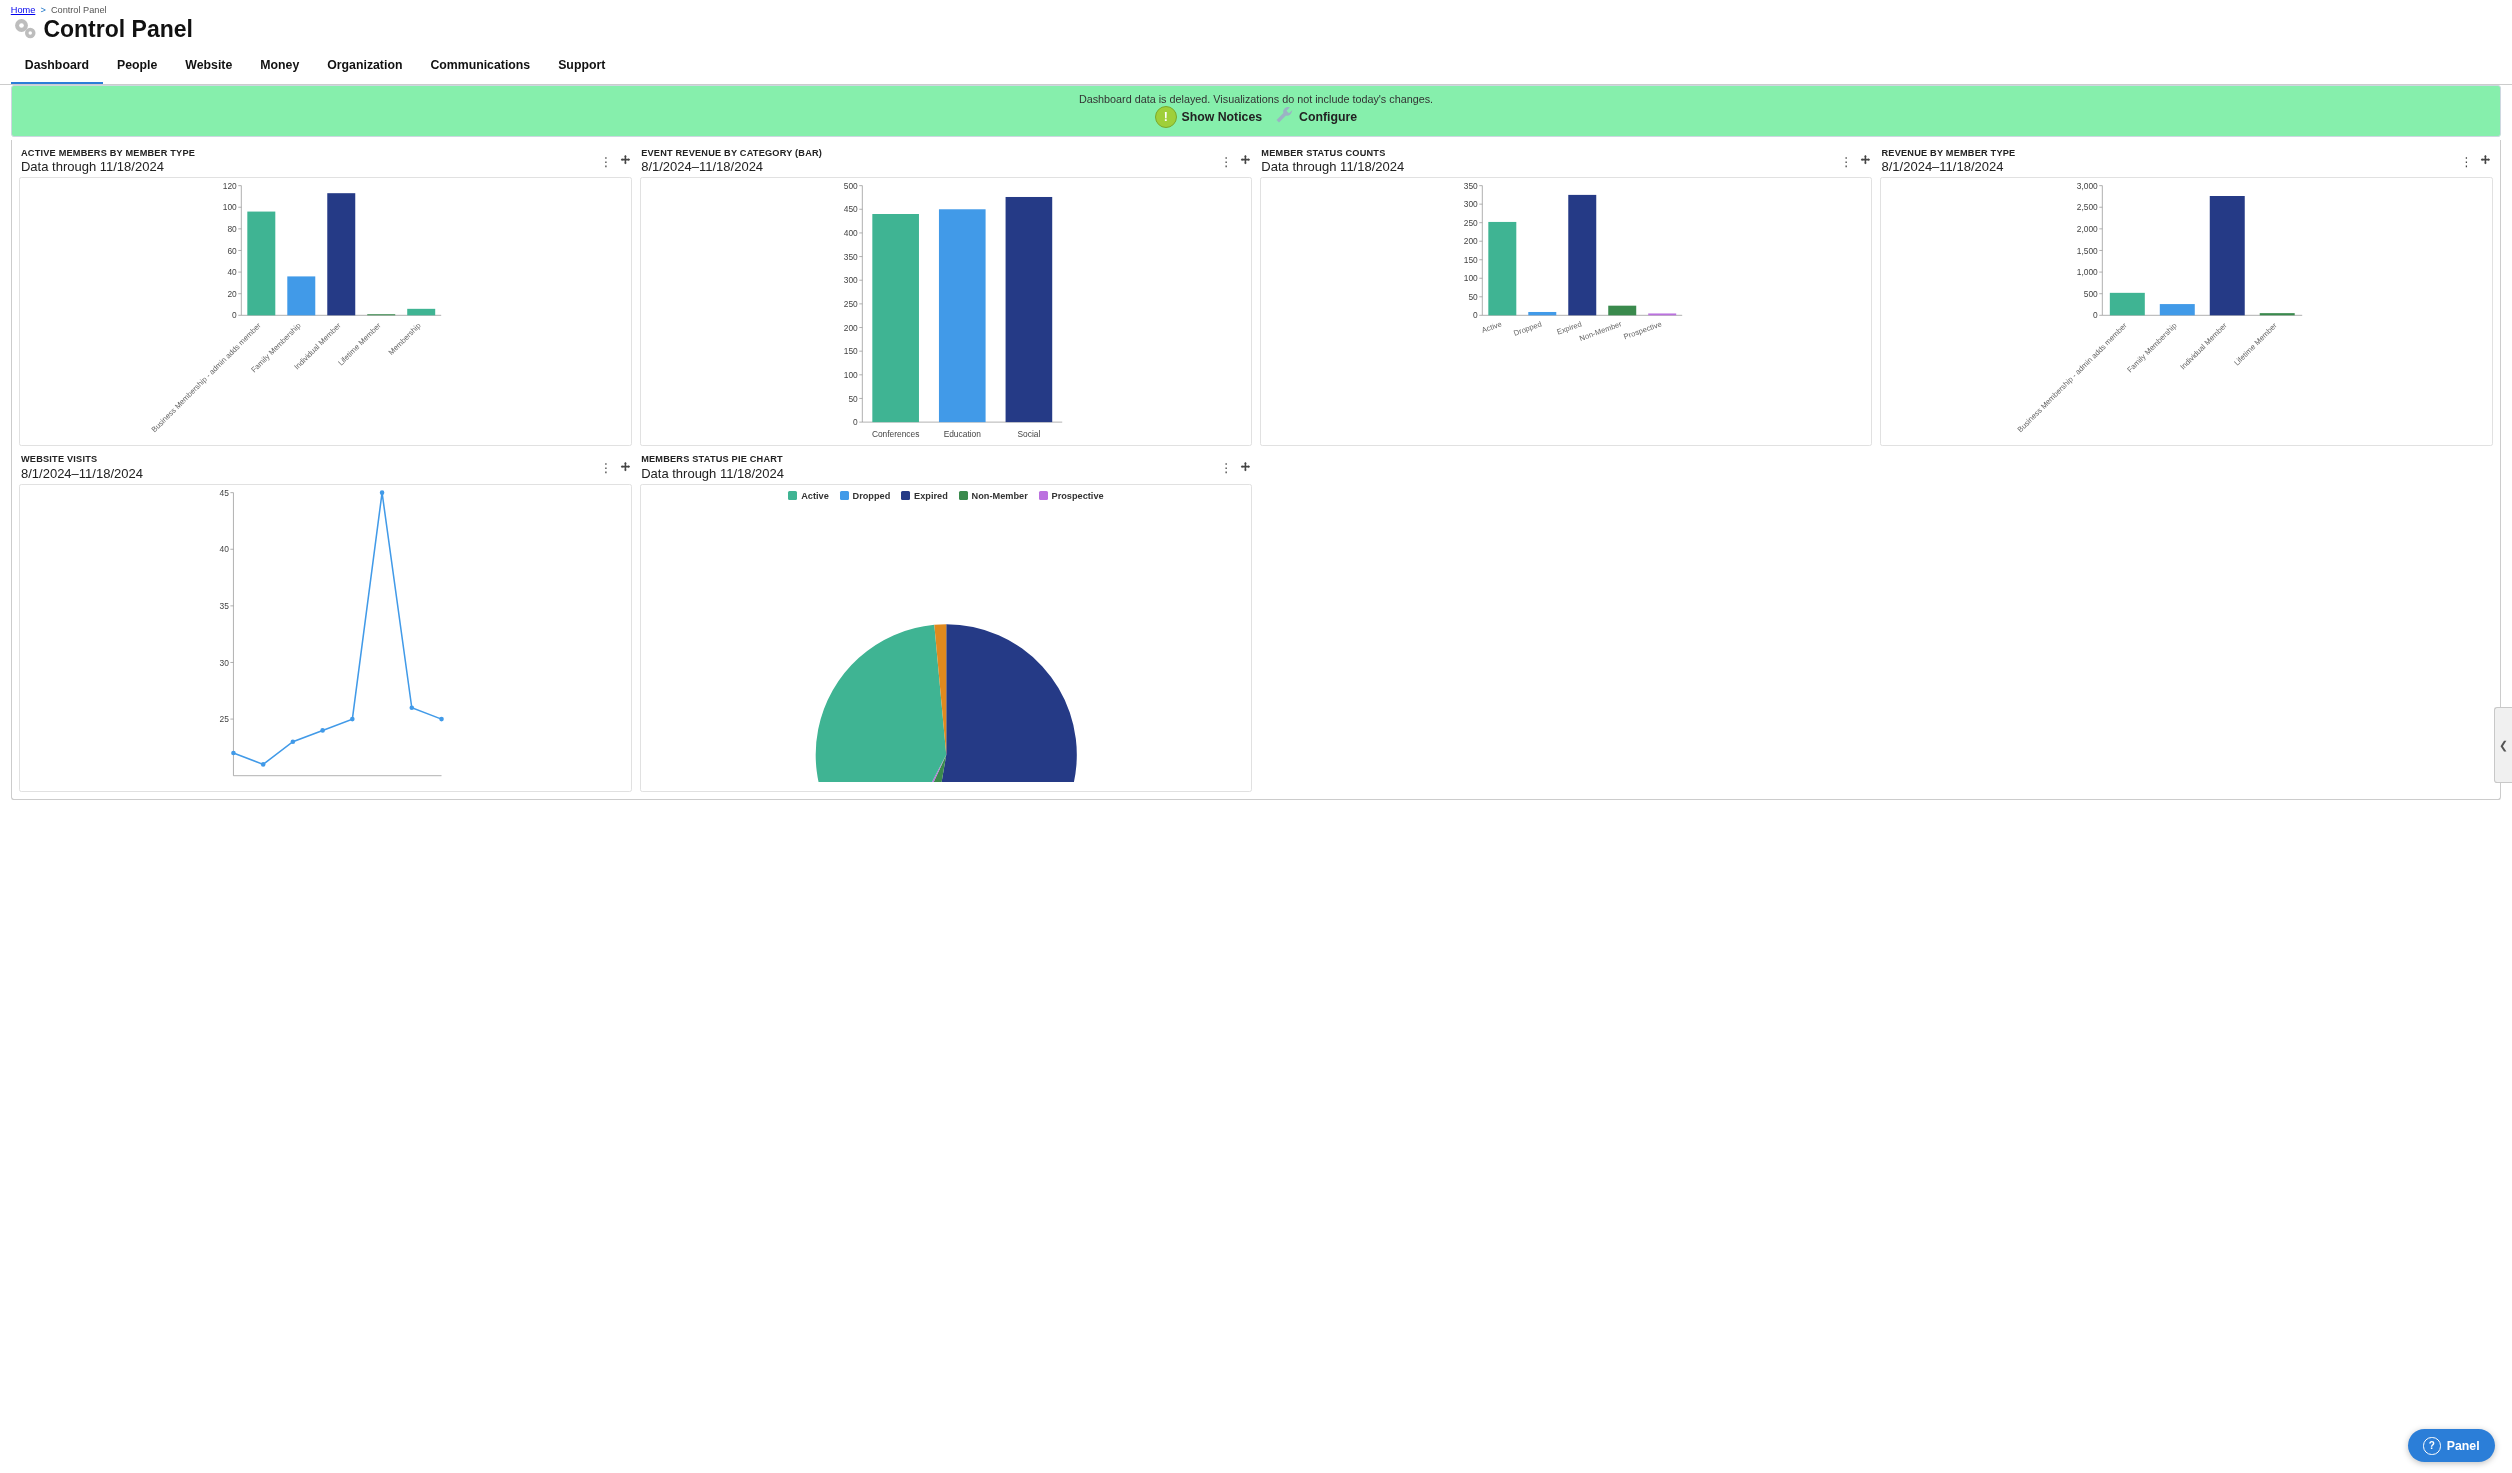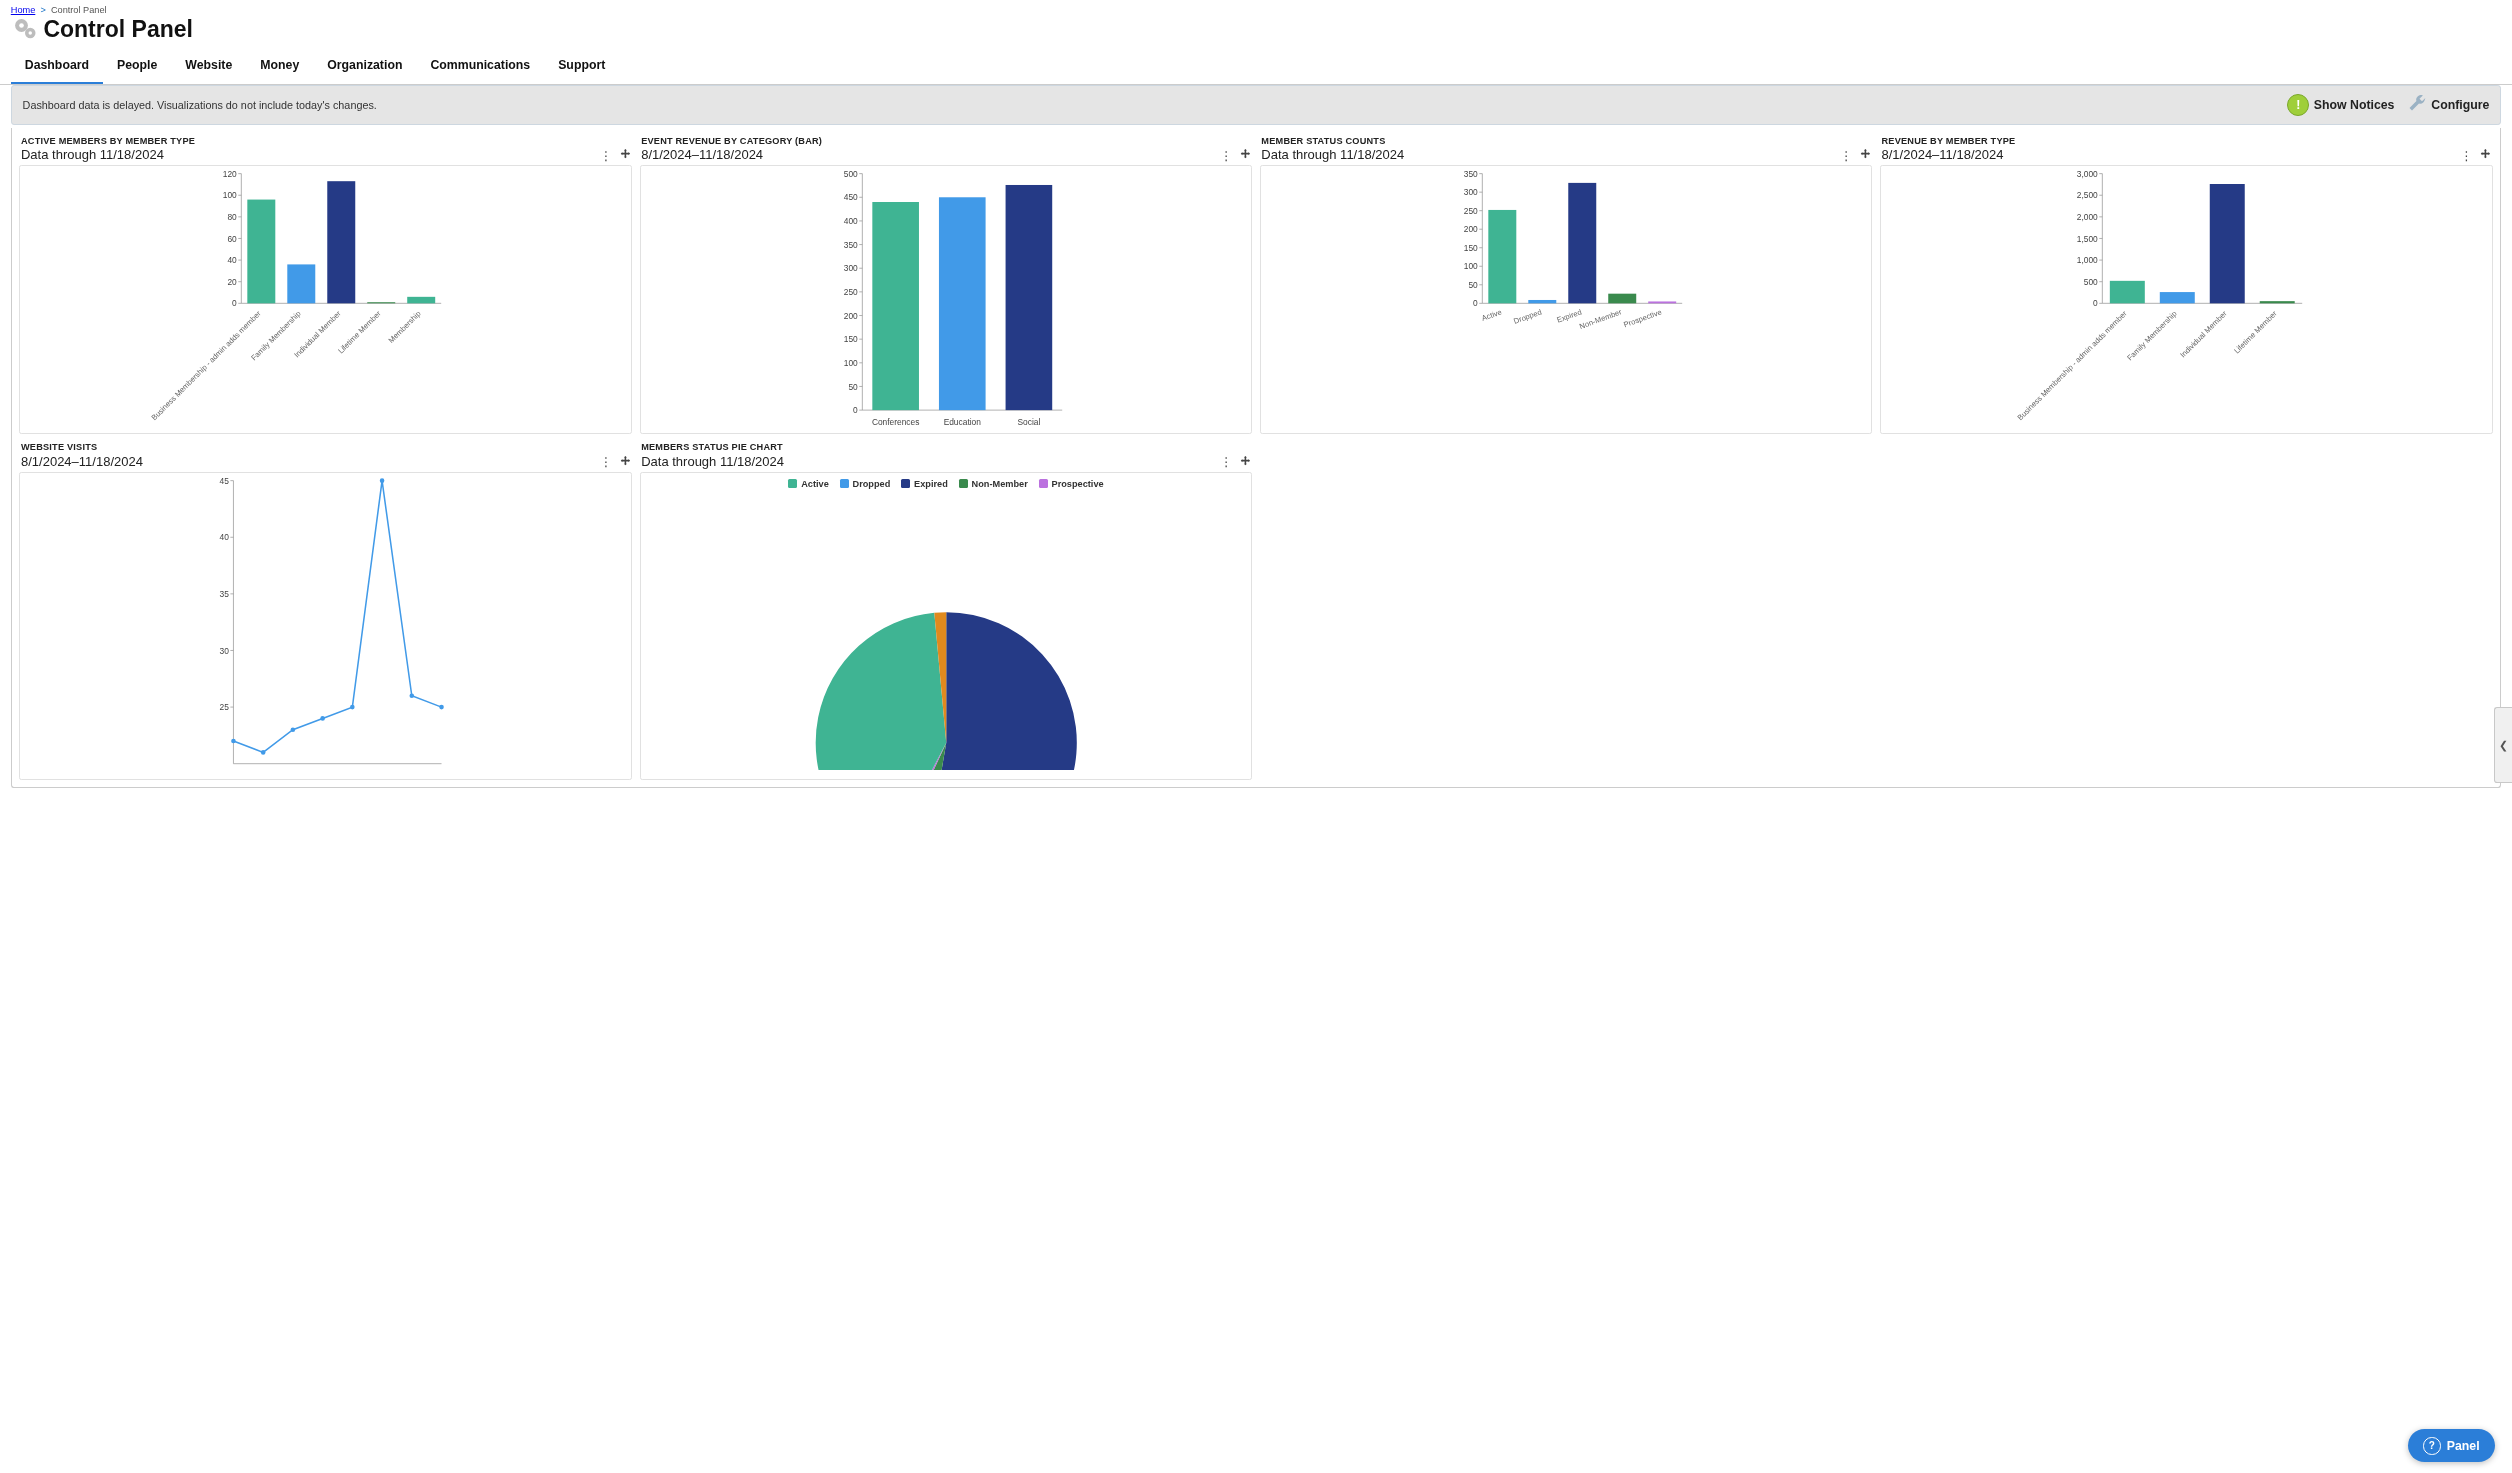--- a/index.html
+++ b/index.html
@@ -37,30 +37,31 @@
 .tab {
   padding: 9.2px 14px;
   font-size: 12.3px;
   font-weight: 600;
   color: #111;
   cursor: pointer;
 }
 .tab.active { border-bottom: 2.3px solid #2b7ed8; color: #111; }
 
 .alert {
-  background: #e5e5e5;
+  background: #86efac;
   border: 0.8px solid #cdd7e0;
   margin: 0 10.8px;
   border-radius: 3.1px;
   padding: 7.7px 10.8px;
   display: flex;
   align-items: center;
   justify-content: space-between;
   font-size: 10.8px;
   color: #333;
+  flex-direction: column;
 }
 .alert .right { display: flex; align-items: center; gap: 12.3px; }
 .alert .action { display: flex; align-items: center; gap: 4.6px; font-weight: 600; font-size: 12.3px; color: #222; cursor: pointer; }
 .alert .notice-icon {
   width: 20px; height: 20px; border-radius: 50%;
   background: #9fcf3a; border: 1.5px solid #7ba82b;
   display: inline-flex; align-items: center; justify-content: center;
   color: #fff; font-weight: 700;
 }
 .alert .wrench-icon svg { width: 20px; height: 20px; }
@@ -71,21 +72,21 @@
   border: 0.8px solid #ccc;
   border-top: none;
   border-radius: 0 0 3.1px 3.1px;
   padding: 7.7px;
   display: grid;
   grid-template-columns: repeat(4, 1fr);
   gap: 7.7px;
 }
 
 .panel { position: relative; }
-.panel-head { display: flex; justify-content: space-between; align-items: flex-end; padding: 0 1.5px 3.1px 1.5px; }
+.panel-head { display: flex; justify-content: space-between; align-items: center; padding: 0 1.5px 3.1px 1.5px; }
 .panel-head .titles .t { font-size: 9.2px; font-weight: 700; letter-spacing: 0.2px; color: #222; }
 .panel-head .titles .s { font-size: 13px; color: #222; margin-top: 1.5px; }
 .panel-ctrls { display: flex; gap: 7.7px; align-items: center; margin-top: 1.5px; }
 .panel-ctrls .vdots { font-size: 12.3px; line-height: 1; color: #444; cursor: pointer; }
 .panel-ctrls .drag { color: #444; cursor: grab; }
 .panel-ctrls .drag svg { width: 10.8px; height: 10.8px; }
 
 .panel-body {
   border: 0.8px solid #e1e1e1;
   border-radius: 2.3px;

